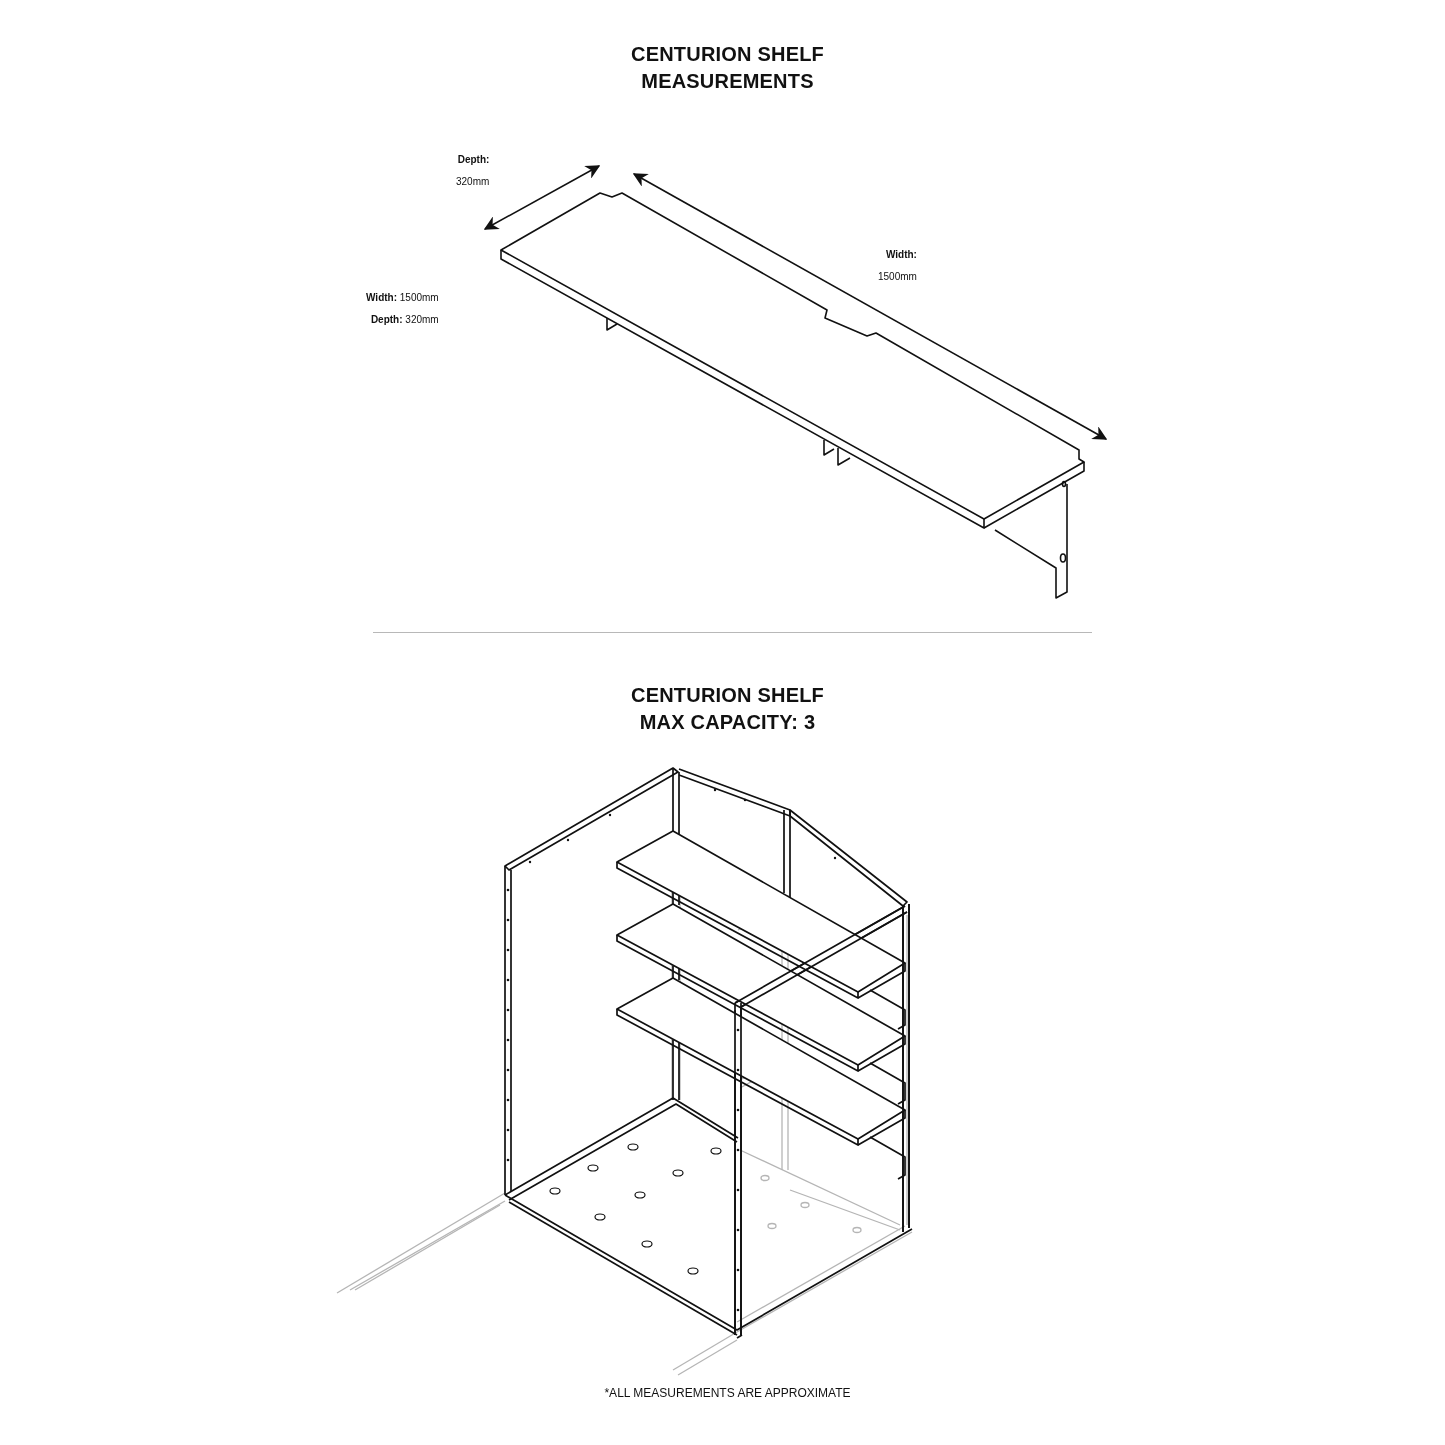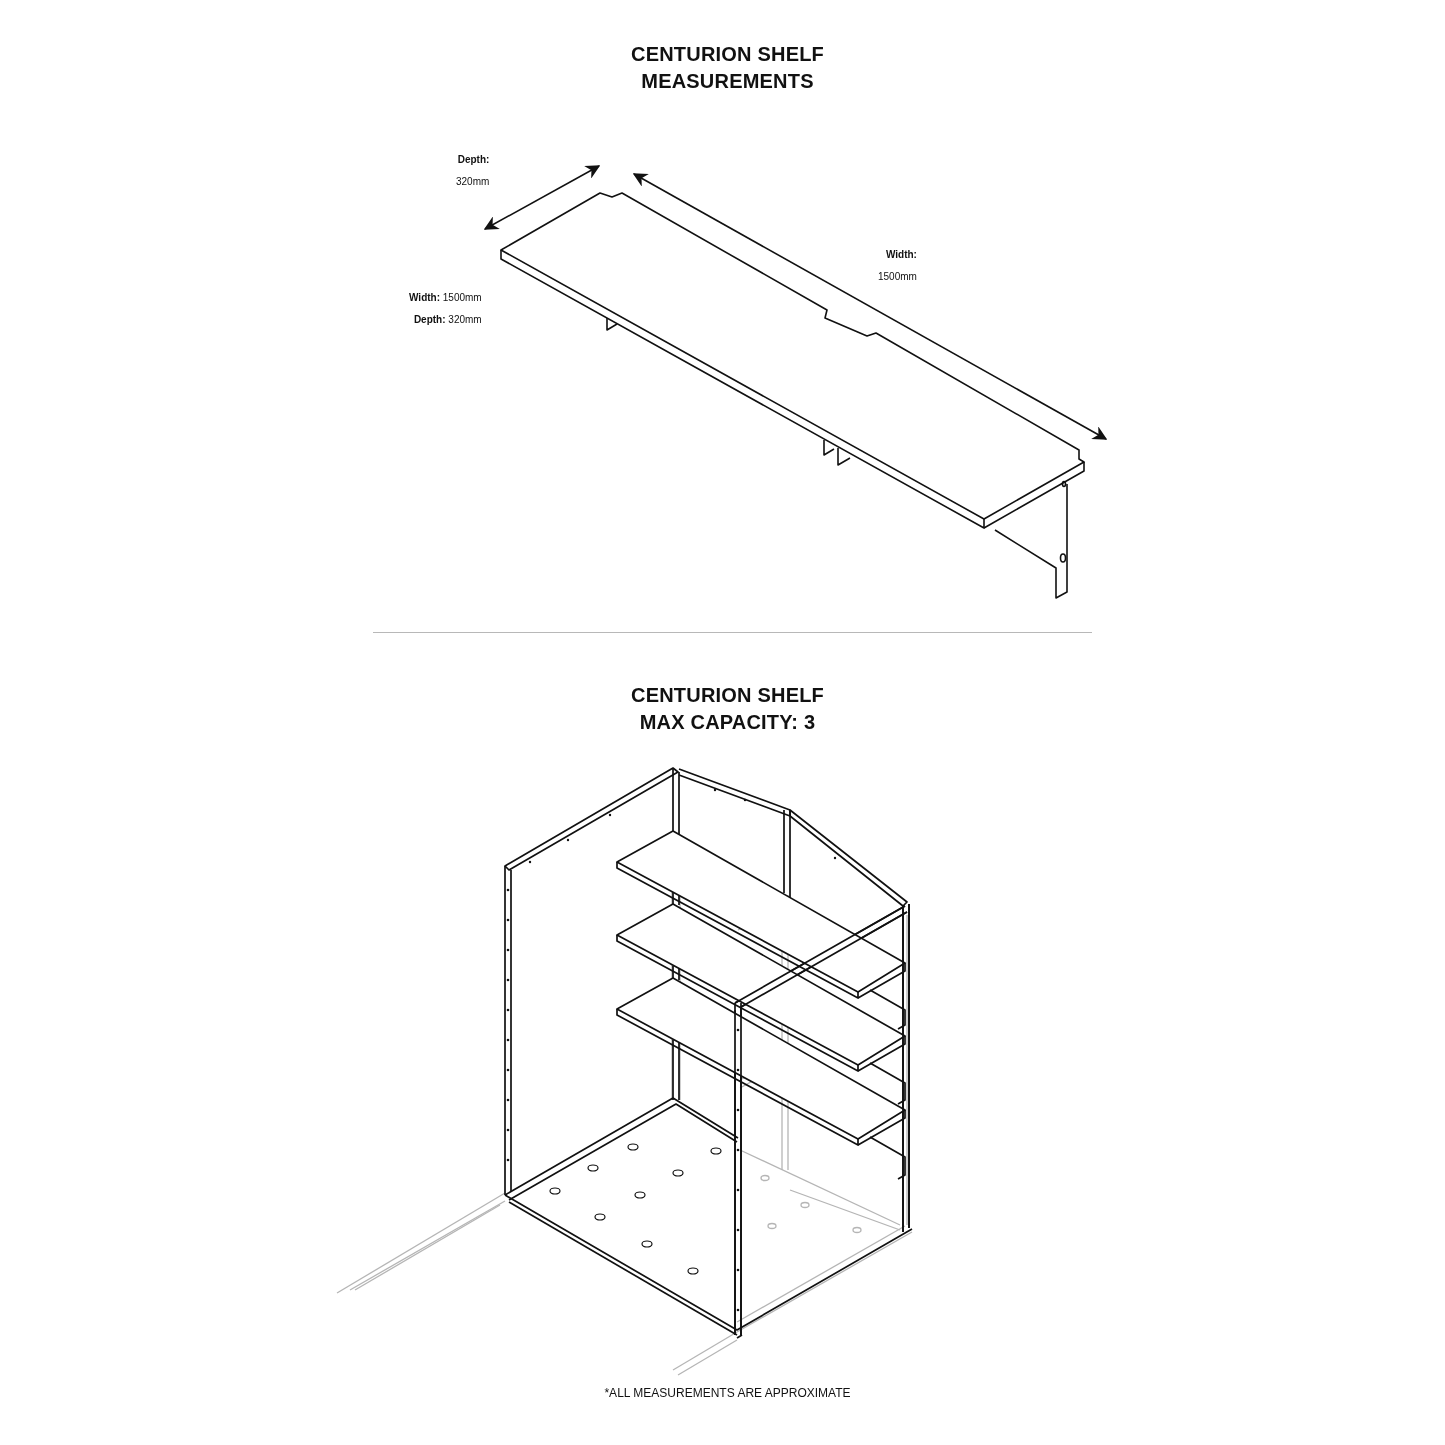--- a/index.html
+++ b/index.html
@@ -22,21 +22,21 @@
 <div class="title" style="top:68px">MEASUREMENTS</div>
 
 <div class="label" style="left:456px; top:149px;">
   <b>Depth:</b><br>
   <span>320mm</span>
 </div>
 <div class="label" style="left:878px; top:244px;">
   <b>Width:</b><br>
   <span>1500mm</span>
 </div>
-<div class="label" style="left:366px; top:287px;margin-left:43px;">
+<div class="label" style="left:366px; top:287px;">
   <b>Width:</b>
   <span>1500mm</span><br>
   <b>Depth:</b>
   <span>320mm</span>
 </div>
 
 <svg width="1445" height="640" viewBox="0 0 1445 640">
   <defs>
     <marker id="ah" viewBox="0 0 10 10" refX="9" refY="5" markerWidth="9" markerHeight="9" orient="auto-start-reverse">
       <path d="M0,0 L10,5 L0,10 L3,5 z" fill="#111"></path>

